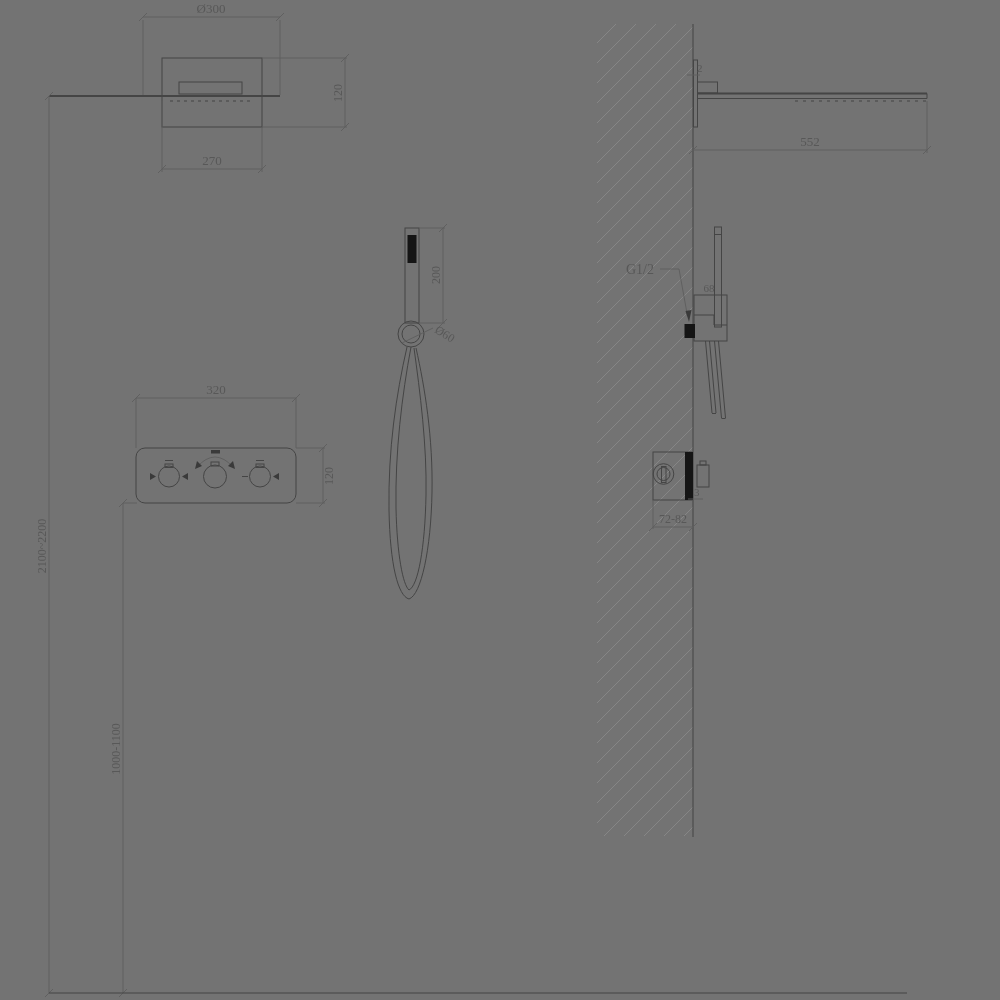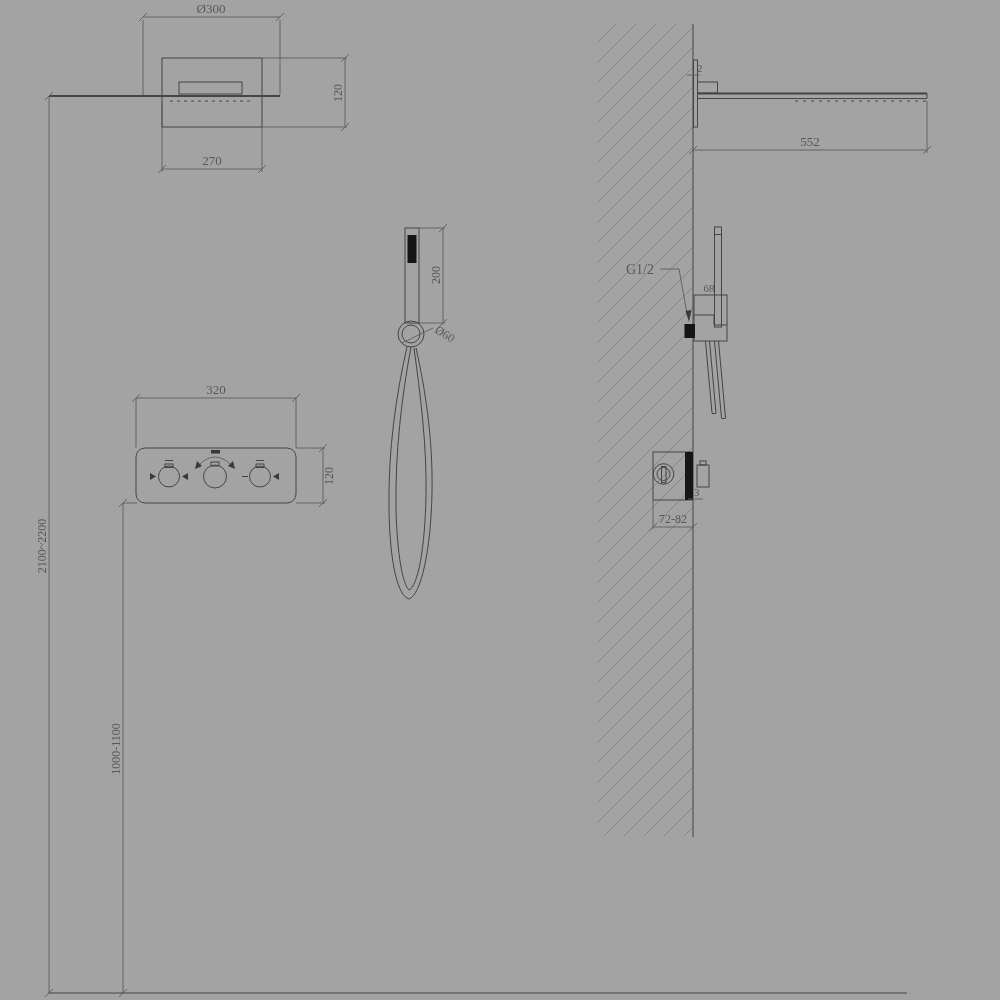--- a/index.html
+++ b/index.html
@@ -1,16 +1,16 @@
 <!DOCTYPE html>
 <html><head>
 <meta charset="utf-8">
 <style>
   html,body{margin:0;padding:0;background:#ffffff;}
-  .canvas{position:relative;width:1000px;height:1000px;background:#a3a3a3;overflow:hidden;
+  .canvas{position:relative;width:1000px;height:1000px;background:#737373;overflow:hidden;
           font-family:"Liberation Serif","DejaVu Serif",serif;}
   svg{position:absolute;left:0;top:0;}
   .ln{stroke:#454545;fill:none;stroke-width:1;}
   .thk{stroke-width:1.8;}
   .dim{stroke:#5e5e5e;fill:none;stroke-width:0.9;}
   .hatch-ln{stroke:#868686;stroke-width:1;}
   .blk{fill:#151515;stroke:none;}
   .mark{fill:#3a3a3a;stroke:none;}
   text{fill:#585858;font-family:"Liberation Serif","DejaVu Serif",serif;}
   .t12{font-size:12px;}

